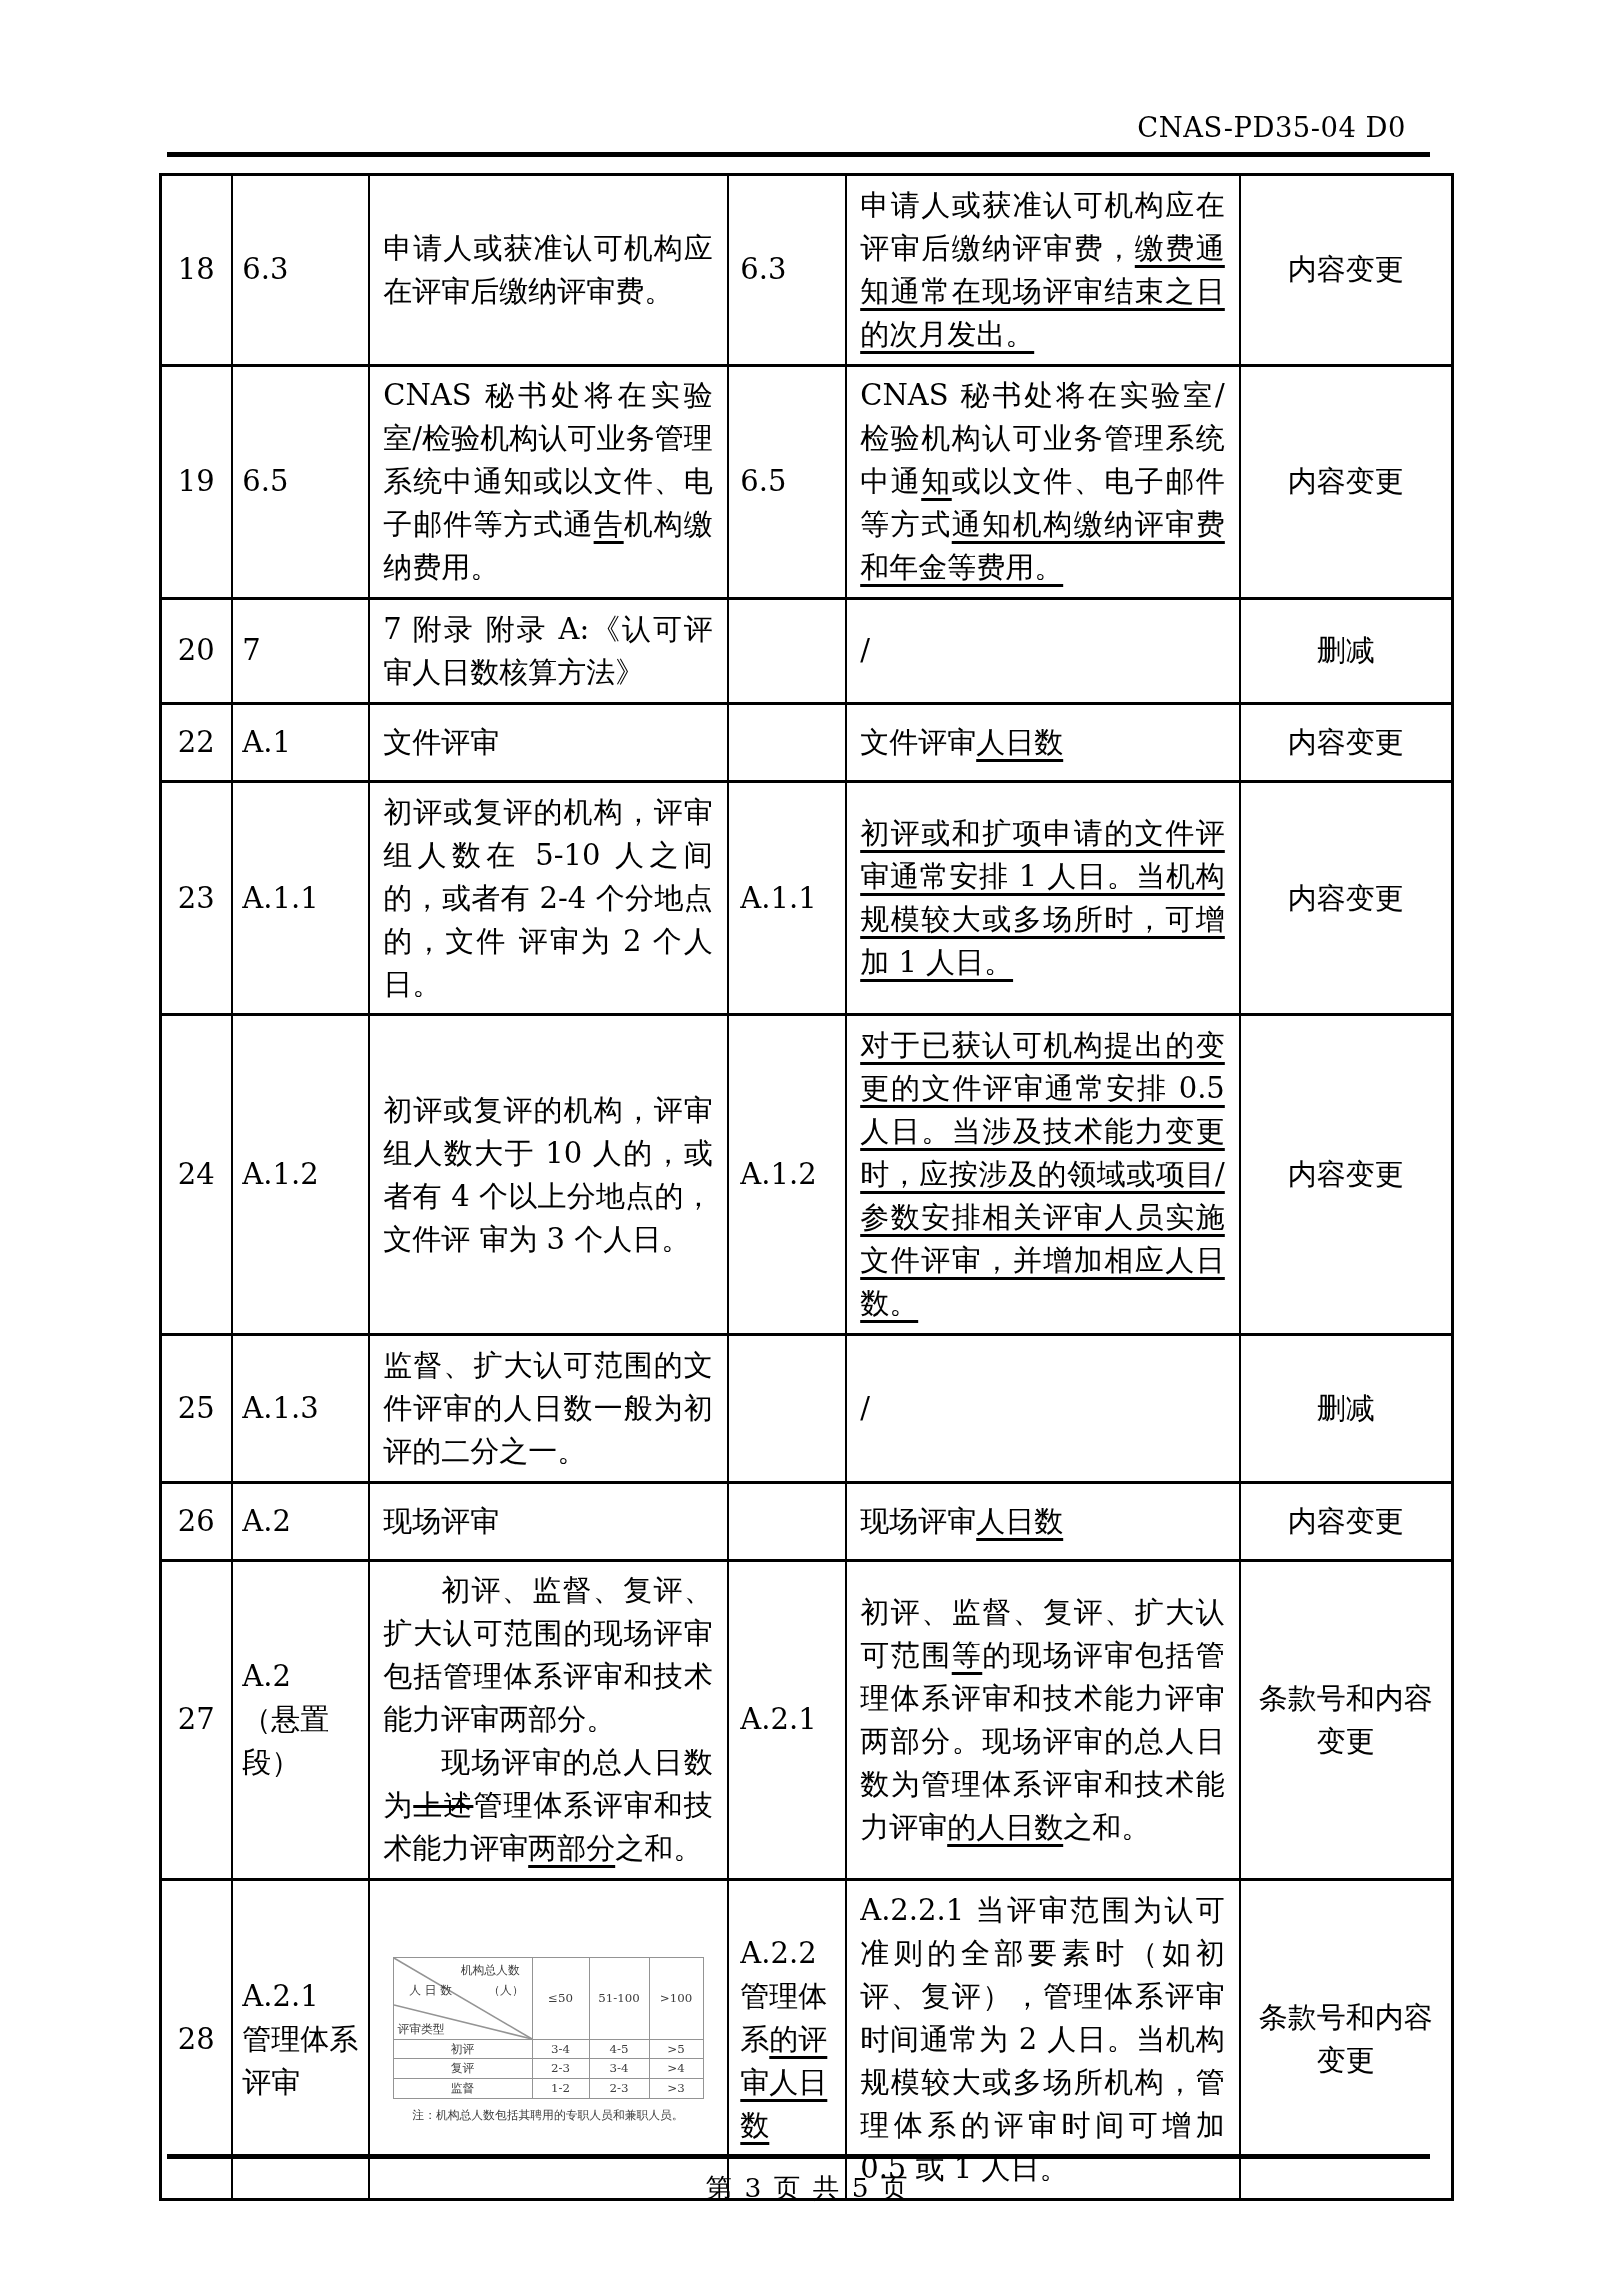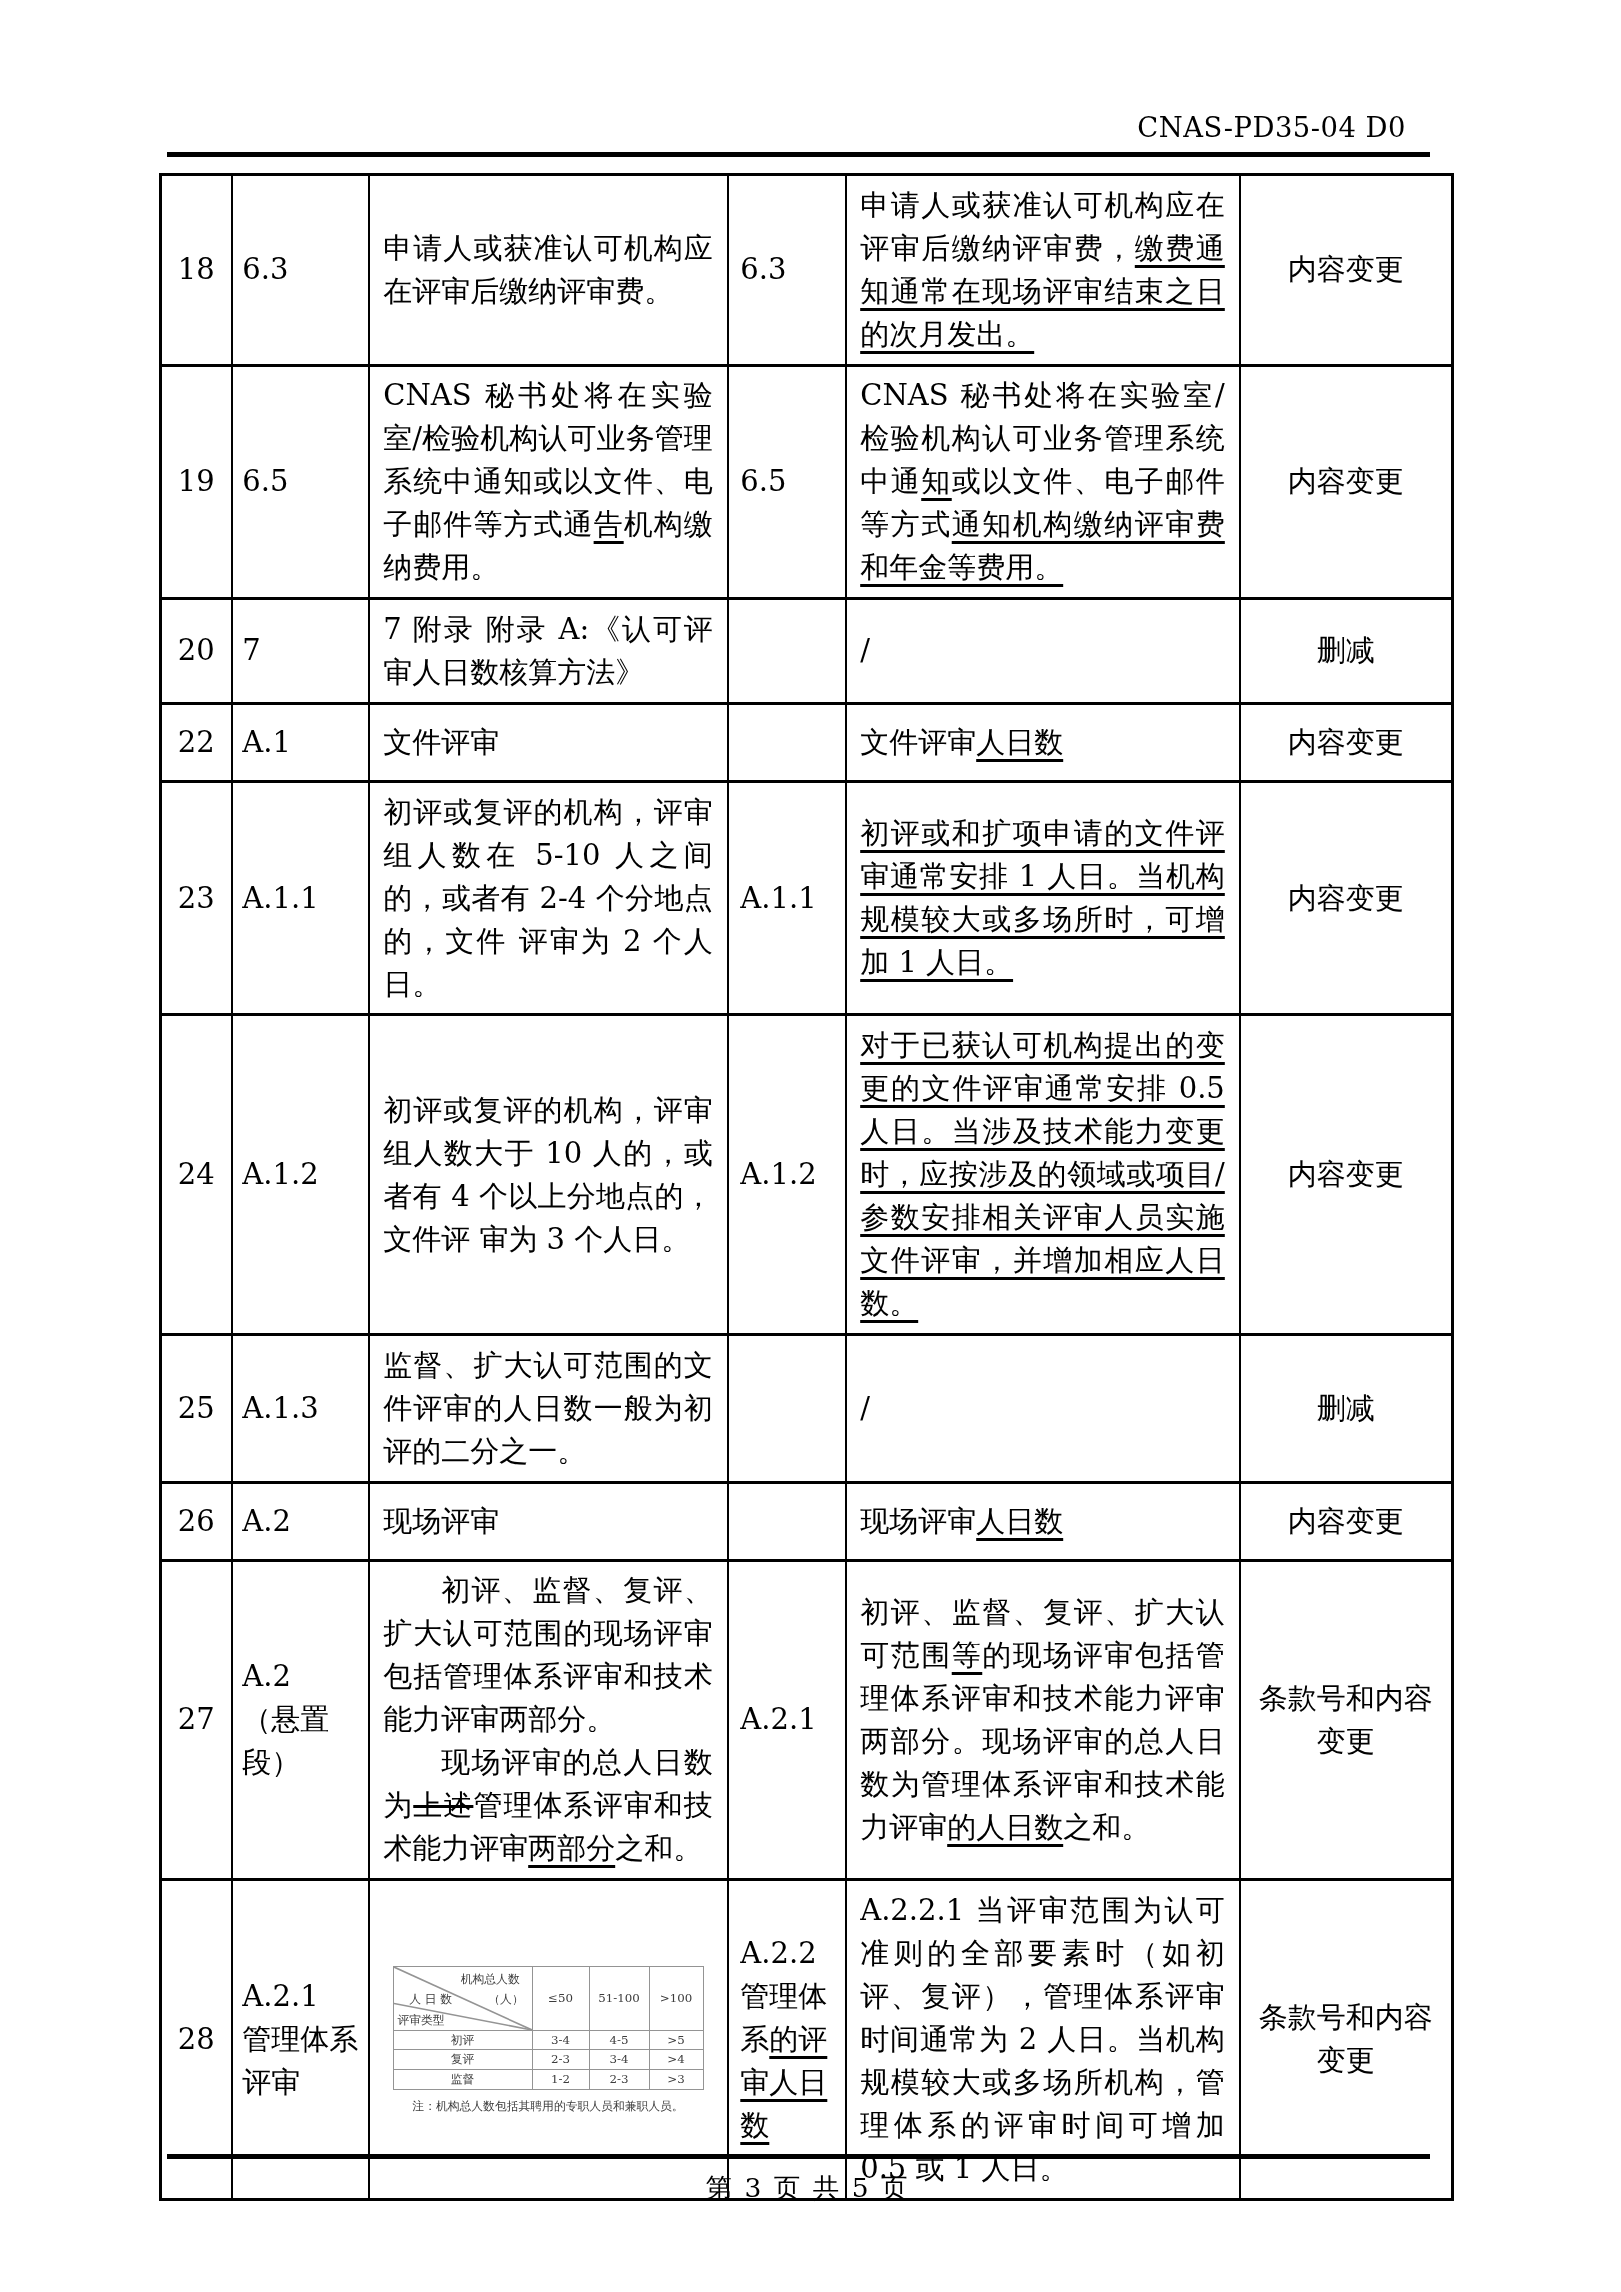--- a/index.html
+++ b/index.html
@@ -47,21 +47,21 @@
   .mini-wrap{padding:2px 0;}
   table.mini{
     width:310px;margin:0 auto;border-collapse:collapse;table-layout:fixed;
     font-size:11.8px;line-height:14.7px;color:#3c3c3c;
   }
   table.mini td{
     border:1px solid #949494;border-top-width:1px;border-bottom-width:1px;
     text-align:center;padding:2px 1px;font-size:11.8px;line-height:14.7px;
     vertical-align:middle;
   }
-  table.mini td.corner{position:relative;height:57px;padding:3px;}
+  table.mini td.corner{position:relative;height:57px;padding:12px;}
   .corner svg{position:absolute;left:0;top:0;width:100%;height:100%;display:block;}
   .corner .lbl-top{position:absolute;top:4.9px;right:11.8px;}
   .corner .lbl-mid{position:absolute;top:25.5px;left:15.7px;right:7.8px;display:flex;justify-content:space-between;}
   .corner .lbl-bottom{position:absolute;bottom:2px;left:3.9px;}
   .mini-note{font-size:11.8px;line-height:14.7px;color:#3c3c3c;text-align:center;margin-top:8.8px;}
 </style>
 </head>
 <body>
 
 <div class="page">

